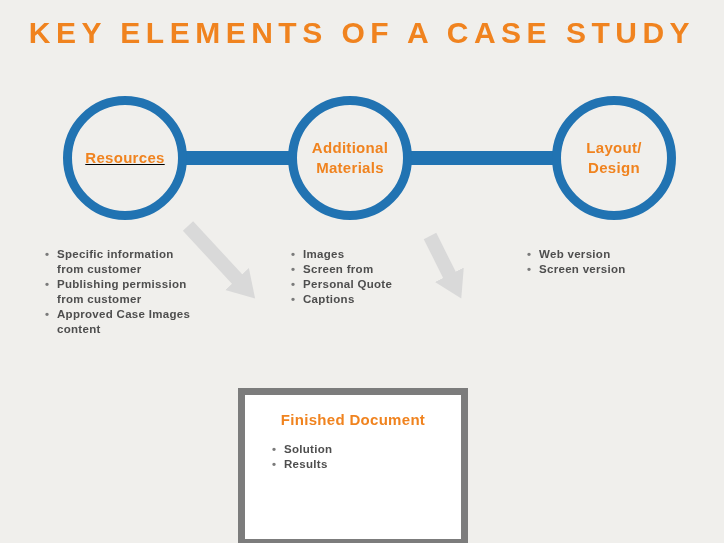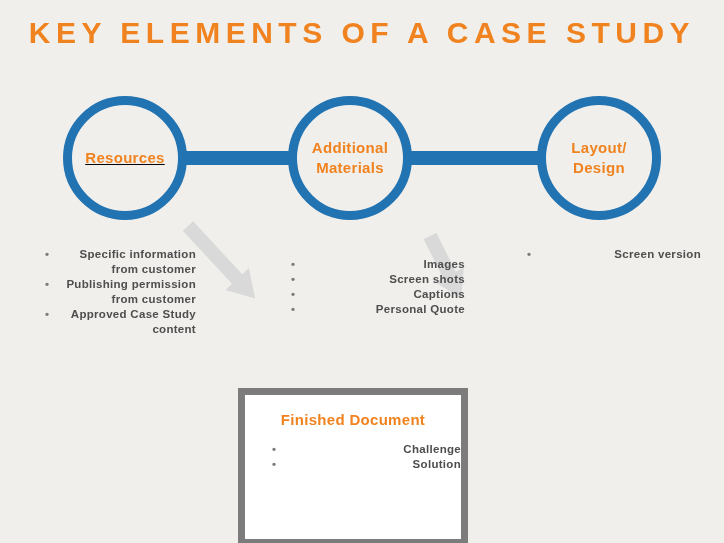--- a/index.html
+++ b/index.html
@@ -40,21 +40,21 @@
     border: 9px solid #2173B2;
     border-radius: 50%;
     background: #F0EFEC;
     display: flex;
     align-items: center;
     justify-content: center;
     text-align: center;
   }
   .c1 { left: 63px;  top: 96px; text-decoration: underline; }
   .c2 { left: 288px; top: 96px; }
-  .c3 { left: 537px; top: 96px; }
+  .c3 { left: 552px; top: 96px; }
   .circle-label {
     color: #F0831F;
     font-weight: 700;
     font-size: 15px;
     line-height: 1.35;
     letter-spacing: 0.3px;
     white-space: pre-line;
   }
   .arrows {
     position: absolute;
@@ -65,30 +65,30 @@
   .bullets {
     list-style: none;
     margin: 0;
     padding: 0;
     color: #4E4E4E;
     font-size: 11.5px;
     font-weight: 700;
     letter-spacing: 0.3px;
     line-height: 15px;
   }
-  .bullets li { position: relative; padding-left: 13px; text-align: right; }
+  .bullets li { position: relative; padding-left: 13px; }
   .bullets li::before {
     content: "\2022";
     position: absolute;
     left: 1px;
     top: 0;
     color: #7a7a7a;
   }
   .list1 { position: absolute; left: 44px;  top: 247px; width: 152px; }
-  .list2 { position: absolute; left: 290px; top: 257px; width: 175px; }
+  .list2 { position: absolute; left: 290px; top: 247px; width: 175px; }
   .list3 { position: absolute; left: 526px; top: 247px; width: 175px; }
   .finished-box {
     position: absolute;
     left: 238px;
     top: 352px;
     width: 216px;
     height: 144px;
     border: 7px solid #7C7C7C;
     background: #FFFFFF;
     margin-top: 36px;
@@ -130,35 +130,36 @@
         <path d="M0,0 L1.9,1.15 L0,2.3 z" fill="#D9D9D9"></path>
       </marker>
     </defs>
     <line x1="188" y1="226" x2="238" y2="280" stroke="#D9D9D9" stroke-width="14" marker-end="url(#ah)"></line>
     <line x1="430" y1="236" x2="450" y2="276" stroke="#D9D9D9" stroke-width="14" marker-end="url(#ah)"></line>
   </svg>
 
   <ul class="bullets list1">
     <li>Specific information from customer</li>
     <li>Publishing permission from customer</li>
-    <li>Approved Case Study content</li>
+    <li>Approved Case Images content</li>
   </ul>
 
   <ul class="bullets list2">
     <li>Images</li>
-    <li>Screen shots</li>
+    <li>Screen from</li>
+    <li>Personal Quote</li>
     <li>Captions</li>
-    <li>Personal Quote</li>
   </ul>
 
   <ul class="bullets list3">
+    <li>Web version</li>
     <li>Screen version</li>
   </ul>
 
   <div class="finished-box">
     <div class="box-title">Finished Document</div>
     <ul class="bullets box-list">
-      <li>Challenge</li>
       <li>Solution</li>
+      <li>Results</li>
     </ul>
   </div>
 
 </div>
 
 </body></html>

